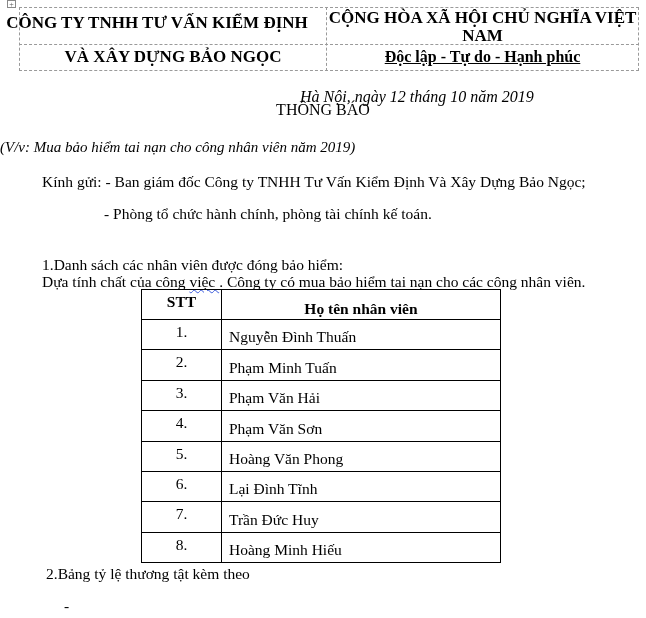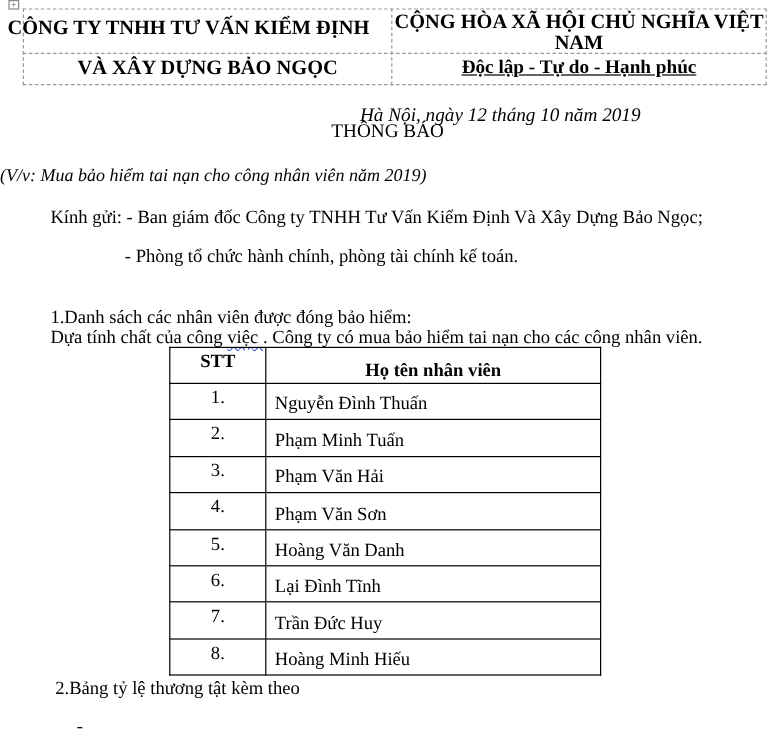--- a/index.html
+++ b/index.html
@@ -104,21 +104,21 @@
     <tr>
       <td class="stt">3.</td>
       <td class="name">Phạm Văn Hải</td>
     </tr>
     <tr>
       <td class="stt">4.</td>
       <td class="name">Phạm Văn Sơn</td>
     </tr>
     <tr>
       <td class="stt">5.</td>
-      <td class="name">Hoàng Văn Danh</td>
+      <td class="name">Hoàng Văn Phong</td>
     </tr>
     <tr>
       <td class="stt">6.</td>
       <td class="name">Lại Đình Tĩnh</td>
     </tr>
     <tr>
       <td class="stt">7.</td>
       <td class="name">Trần Đức Huy</td>
     </tr>
     <tr>

